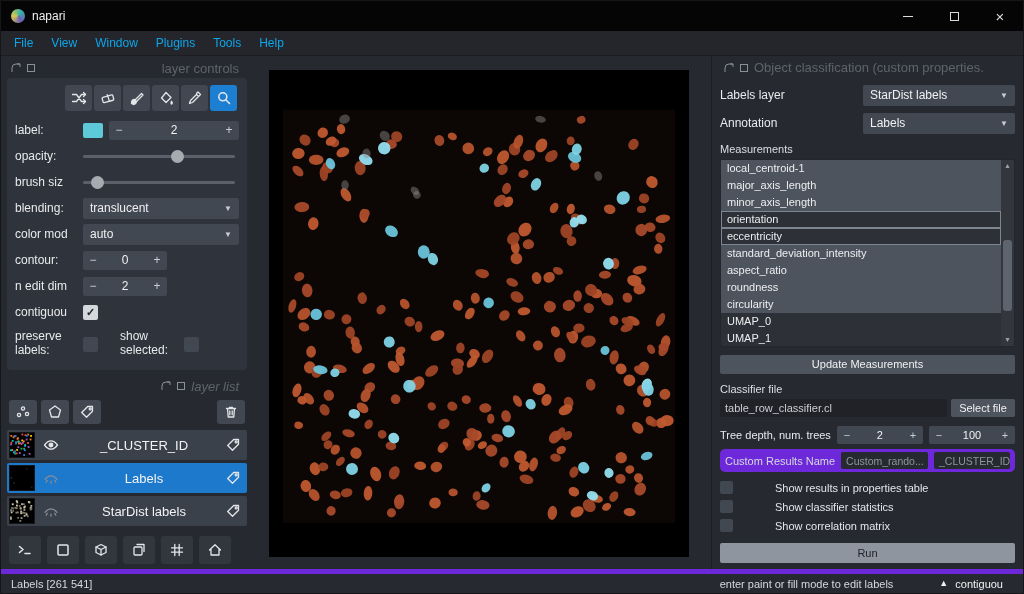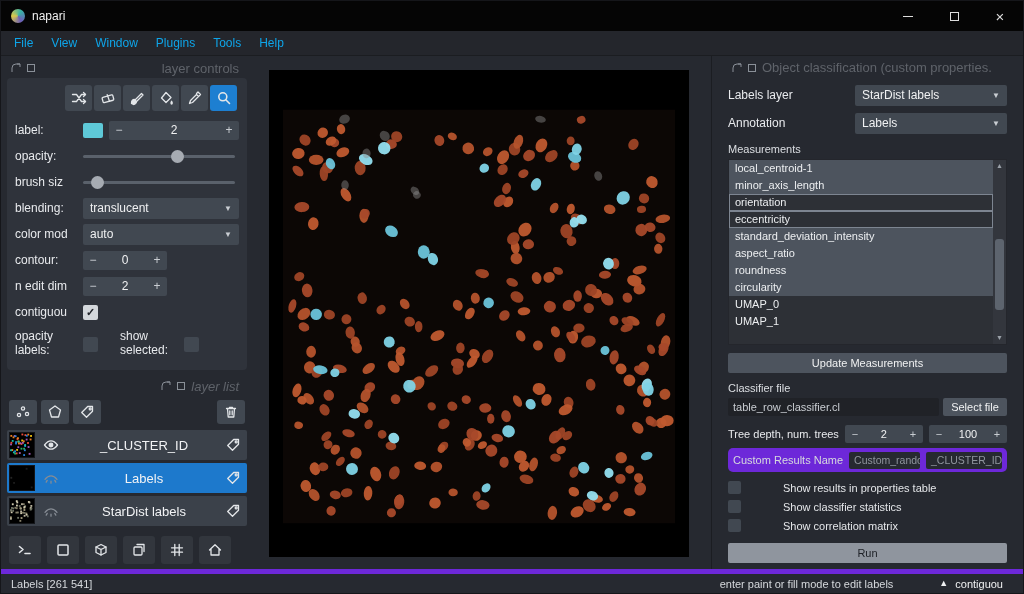--- a/index.html
+++ b/index.html
@@ -64,21 +64,21 @@
   .tag{display:flex;align-items:center;}
   .viewer-toolbar{display:flex;gap:6px;margin-top:auto;padding:2px 0 1px 2px;}
   .vt-btn{width:32px;height:28px;background:#32363d;border-radius:3px;display:flex;align-items:center;justify-content:center;}
 
   
   .viewer{flex:1;position:relative;background:#262930;min-width:0;}
   .canvas{position:absolute;left:16px;top:14px;right:22px;bottom:12px;background:#000;}
   .canvas svg{width:100%;height:100%;display:block;}
 
   
-  .right-dock{width:312px;flex:0 0 312px;border-left:1px solid #1b1d22;display:flex;flex-direction:column;padding:2px 16px 6px;}
+  .right-dock{width:312px;flex:0 0 312px;border-left:1px solid #1b1d22;display:flex;flex-direction:column;padding:2px 8px 6px;}
   .rp-title{font-size:13px;color:#5f636a;white-space:nowrap;overflow:hidden;flex:1;}
   .rp-row{display:flex;align-items:center;margin-top:7px;}
   .rp-label{font-size:12px;color:#e8eaed;}
   .rp-row .dropdown{flex:0 0 152px;margin-left:auto;}
   .rp-section-label{font-size:11px;color:#dcdfe3;margin-top:9px;}
   .meas-list{margin-top:4px;height:188px;background:#2d3036;display:flex;border:1px solid #24262c;}
   .meas-inner{flex:1;overflow:hidden;}
   .meas-item{height:17px;line-height:17px;font-size:11px;color:#eceef0;padding-left:6px;white-space:nowrap;overflow:hidden;}
   .meas-item.sel{background:#4d545e;}
   .meas-item.cur{box-shadow:inset 0 0 0 1px #7d8591;}
@@ -273,21 +273,21 @@
         </div>
 
         <div class="ctl-row">
           <span class="ctl-label">contiguou</span>
           <span class="checkbox checked">
               <span class="check">✓</span>
             </span>
         </div>
 
         <div class="ctl-row" style="min-height:38px;">
-          <span class="ctl-label wrap">opacity labels:</span>
+          <span class="ctl-label wrap">preserve labels:</span>
           <span class="checkbox"></span>
           <span class="ctl-label wrap" style="flex:0 0 58px;margin-left:16px;">show selected:</span>
           <span class="checkbox"></span>
         </div>
       </div>
 
       <div class="dock-header" style="margin-top:6px;">
         <span style="flex:1"></span>
         <span class="dock-icon">
             <svg width="10" height="10" viewBox="0 0 10 10" fill="none" stroke="#8a9098">
@@ -850,20 +850,21 @@
           <span>Labels</span>
           <span class="dd-arrow">▼</span>
         </div>
       </div>
 
       <div class="rp-section-label">Measurements</div>
 
       <div class="meas-list">
         <div class="meas-inner" id="meas-list-inner">
             <div class="meas-item sel">local_centroid-1</div>
+            <div class="meas-item sel">major_axis_length</div>
             <div class="meas-item sel">minor_axis_length</div>
             <div class="meas-item cur">orientation</div>
             <div class="meas-item cur">eccentricity</div>
             <div class="meas-item sel">standard_deviation_intensity</div>
             <div class="meas-item sel">aspect_ratio</div>
             <div class="meas-item sel">roundness</div>
             <div class="meas-item sel">circularity</div>
             <div class="meas-item">UMAP_0</div>
             <div class="meas-item">UMAP_1</div>
           </div>

